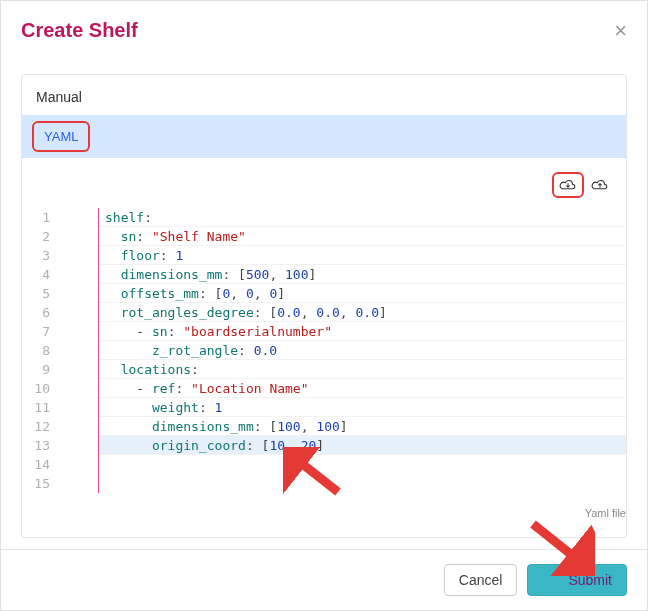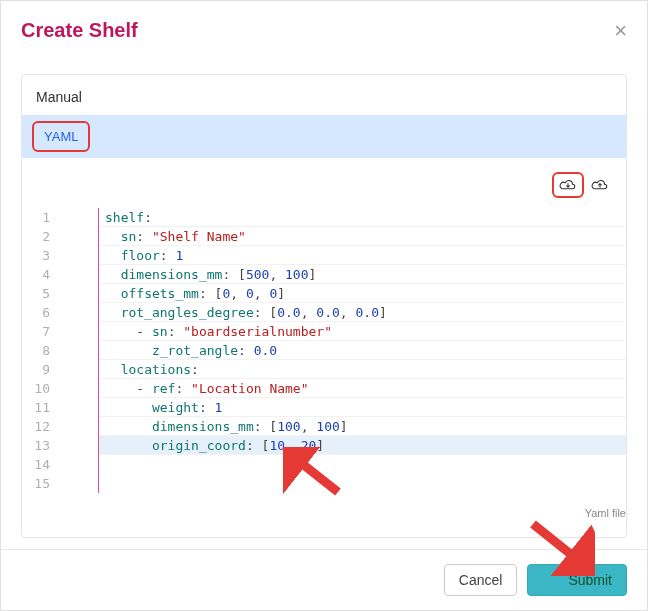--- a/index.html
+++ b/index.html
@@ -23,21 +23,21 @@
     .ln { height: 19px; line-height: 19px; padding-left: 6px; white-space: pre; border-bottom: 1px solid #f2f2f2; }
     .ln.active { background: #e6f0fb; }
     .k { color: #0f766e; }
     .s { color: #b91c1c; }
     .n { color: #1e40af; }
     .p { color: #444; }
     .helper { font-size: 11px; color: #8a8a8a; padding: 8px 0 18px 14px; text-align: right; }
     .footer { position: absolute; bottom: 0; left: 0; right: 0; border-top: 1px solid #e6e6e6; padding: 14px 20px; display: flex; justify-content: flex-end; gap: 10px; background: #fff; margin-top: 48px; }
     .btn { font-size: 14px; padding: 7px 14px; border-radius: 4px; cursor: pointer; }
     .btn-cancel { background: #fff; border: 1px solid #ccc; color: #444; }
-    .btn-submit { background: #3bb6c4; border: 1px solid #34a8b5; color: #14532d; padding-left: 40px; }
+    .btn-submit { background: #3bb6c4; border: 1px solid #34a8b5; color: #701a75; padding-left: 40px; }
     .arrow { position: absolute; pointer-events: none; }
     .arrow svg { display: block; }
   </style>
 </head>
 <body>
 
 <div class="modal">
   <div class="hdr">
     <div class="title">Create Shelf</div>
     <div class="close">×</div>

